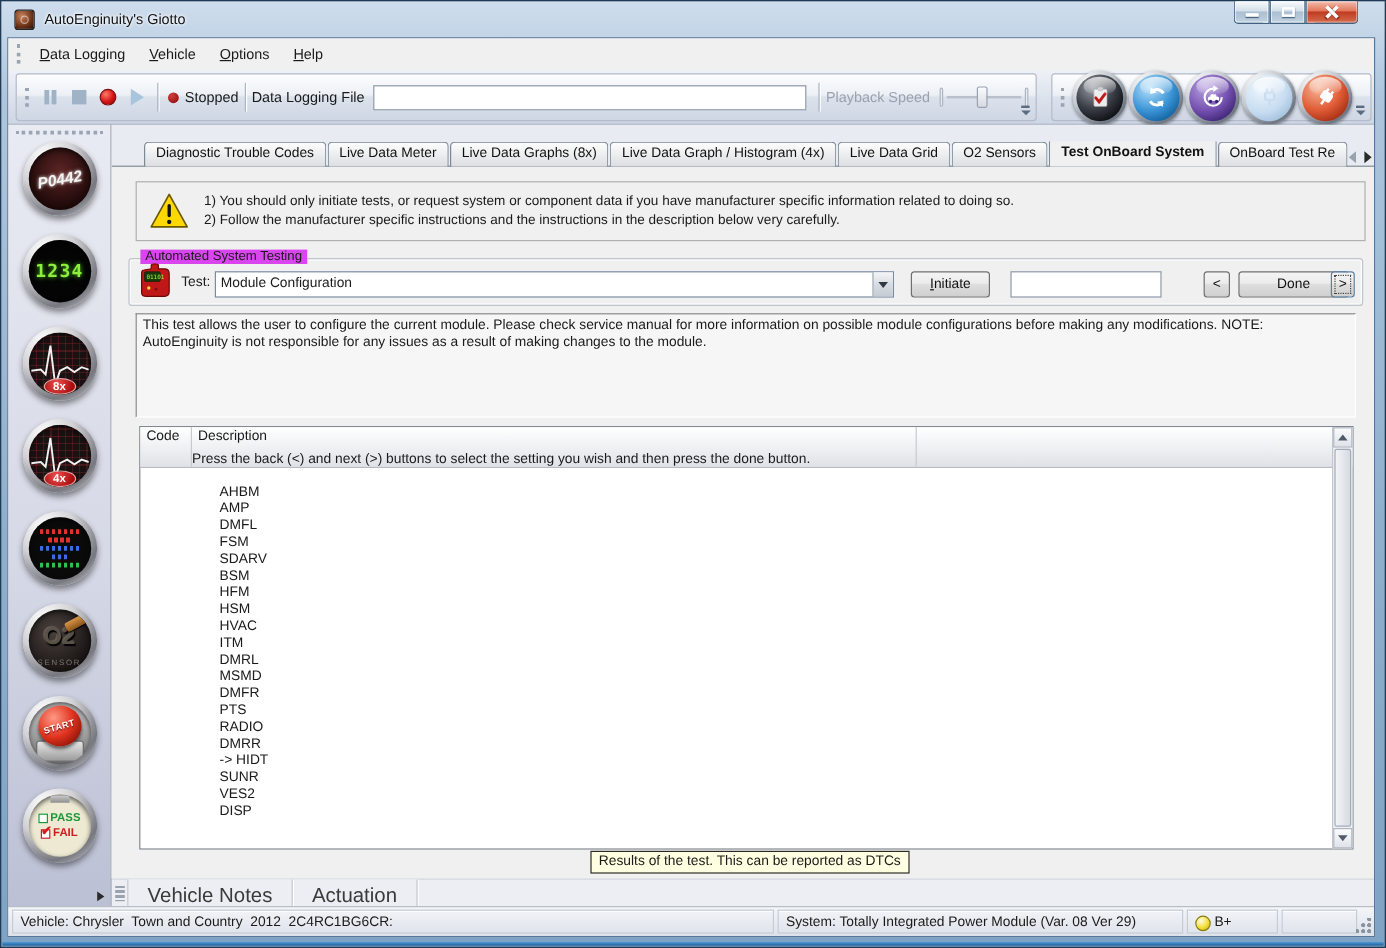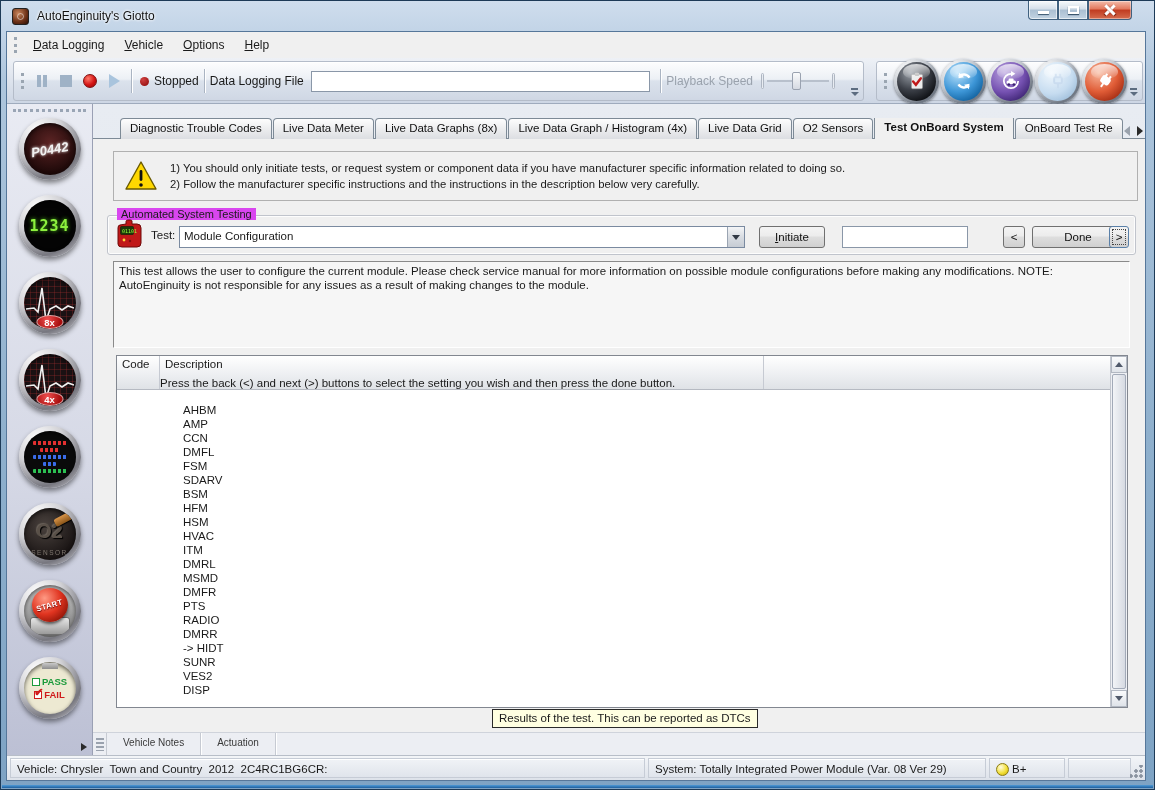--- a/index.html
+++ b/index.html
@@ -40,21 +40,21 @@
   .grip-v { width:3px; height:16px; margin:0 6px 0 7px; border-left:3px dotted #9aa5b1; }
   .menu-item { display:inline-block; padding:5px 10px; font-size:12px; cursor:default; }
   .menu-item::first-letter { text-decoration:underline; }
 
   
   .toolrow { grid-column:1 / 3; background:linear-gradient(#eef1f6,#cdd6e4); border-bottom:1px solid #9fabbd;
     position:relative; display:flex; align-items:center; }
   .tb-group { position:relative; height:40px; margin-top:1px; border:1px solid #b4bcc9; border-radius:3px;
     background:linear-gradient(180deg,#fdfdfe 0%,#ecf0f5 45%,#dbe2ec 50%,#cfd7e4 100%);
     box-shadow:inset 0 1px 0 #fff; display:flex; align-items:center; }
-  .tb-left { margin-left:6px; width:856px; padding-right:28px; }
+  .tb-left { margin-left:6px; width:856px; padding-right:6px; }
   .tb-right { margin-left:12px; flex:1; margin-right:2px; padding-right:14px; }
   .tb-sep { width:1px; height:24px; background:#aab4c2; box-shadow:1px 0 0 #fff; margin:0 5px; }
   .tb-more { position:absolute; right:3px; bottom:3px; width:10px; height:9px; }
   .tb-more::before{ content:''; position:absolute; top:0; left:1px; width:7px; height:1.5px; background:#5c6c80;}
   .tb-more::after{ content:''; position:absolute; top:4px; left:1px; border-left:4px solid transparent; border-right:4px solid transparent; border-top:4px solid #5c6c80;}
   .pbtn { width:22px; height:22px; margin:0 1px; display:flex; align-items:center; justify-content:center; border-radius:2px; }
   .i-pause { width:10px; height:12px; border-left:4px solid #9fb2c6; border-right:4px solid #9fb2c6; }
   .i-stop { width:12px; height:12px; background:#9fb2c6; }
   .i-rec { width:14px; height:14px; border-radius:50%; background:radial-gradient(circle at 35% 30%, #ff7a6a, #d41414 55%, #8e0606); border:1px solid #7e1010;}
   .i-play { width:0; height:0; border-top:7px solid transparent; border-bottom:7px solid transparent; border-left:11px solid #a9c4dd; }
@@ -180,21 +180,21 @@
   .sb-up { top:0; } .sb-down { bottom:0; }
   .sb-tri-up { width:0; height:0; border-left:4px solid transparent; border-right:4px solid transparent; border-bottom:5px solid #50596a; }
   .sb-tri-down { width:0; height:0; border-left:4px solid transparent; border-right:4px solid transparent; border-top:5px solid #50596a; }
   .sb-thumb { position:absolute; left:1px; top:18px; bottom:18px; width:14px; background:linear-gradient(90deg,#f2f4f7,#d6dae2); border:1px solid #a2aab8; border-radius:2px; }
 
   .tooltip { position:absolute; top:570px; left:399px; background:#ffffe1; border:1px solid #2a2a2a; padding:2px 6px 3px; font-size:11.5px; white-space:nowrap; z-index:5; }
 
   
   .bottomtabs { grid-column:2; grid-row:4; background:#eceef3; border-top:1px solid #cfd3db; display:flex; align-items:stretch; padding-left:2px; }
   .btab-pin { width:8px; margin:5px 2px 4px 1px; background:repeating-linear-gradient(180deg,#9aa2ae 0 2px,transparent 2px 4px); }
-  .btab { padding:4px 16px 0; font-size:10px; color:#3a3a3a; border-right:1px solid #c6cad2; box-shadow:1px 0 0 #fff; }
+  .btab { padding:4px 16px 0; font-size:17px; color:#3a3a3a; border-right:1px solid #c6cad2; box-shadow:1px 0 0 #fff; }
   .btab:first-of-type { border-left:1px solid #c6cad2; }
 
   
   .statusbar { grid-column:1 / 3; background:linear-gradient(#f3f5f8,#dde2ea); border-top:1px solid #b8bec8;
     display:flex; align-items:stretch; position:relative; font-size:11.5px; }
   .sb-cell { margin:2px 0 2px 3px; padding:2px 6px 0; border:1px solid #c6ccd6; box-shadow:inset 0 1px 0 #fff; white-space:pre; overflow:hidden; display:flex; align-items:center; }
   .sb-veh { flex:0 0 635px; } .sb-sys { flex:0 0 338px; } .sb-batt { flex:0 0 76px; gap:3px;} .sb-rest { flex:1; margin-right:14px; }
   .batt-dot { width:13px; height:13px; border-radius:50%; border:1px solid #8a7a10;
     background:radial-gradient(circle at 35% 30%, #fffbe2, #f2e03a 55%, #c8a800); }
   .resize-grip { position:absolute; right:2px; bottom:2px; width:13px; height:13px;
@@ -467,21 +467,20 @@
             <div class="th th-code">Code</div>
             <div class="th th-desc">Description</div>
             <div class="th th-blank"></div>
           </div>
           <div class="tbody">
             <div class="instr-row">Press the back (&lt;) and next (&gt;) buttons to select the setting you wish and then press the done button.</div>
             <div class="list-rows">
 
             <div class="list-row">AHBM</div>
                 <div class="list-row">AMP</div>
-                <div class="list-row">CCN</div>
                 <div class="list-row">DMFL</div>
                 <div class="list-row">FSM</div>
                 <div class="list-row">SDARV</div>
                 <div class="list-row">BSM</div>
                 <div class="list-row">HFM</div>
                 <div class="list-row">HSM</div>
                 <div class="list-row">HVAC</div>
                 <div class="list-row">ITM</div>
                 <div class="list-row">DMRL</div>
                 <div class="list-row">MSMD</div>

